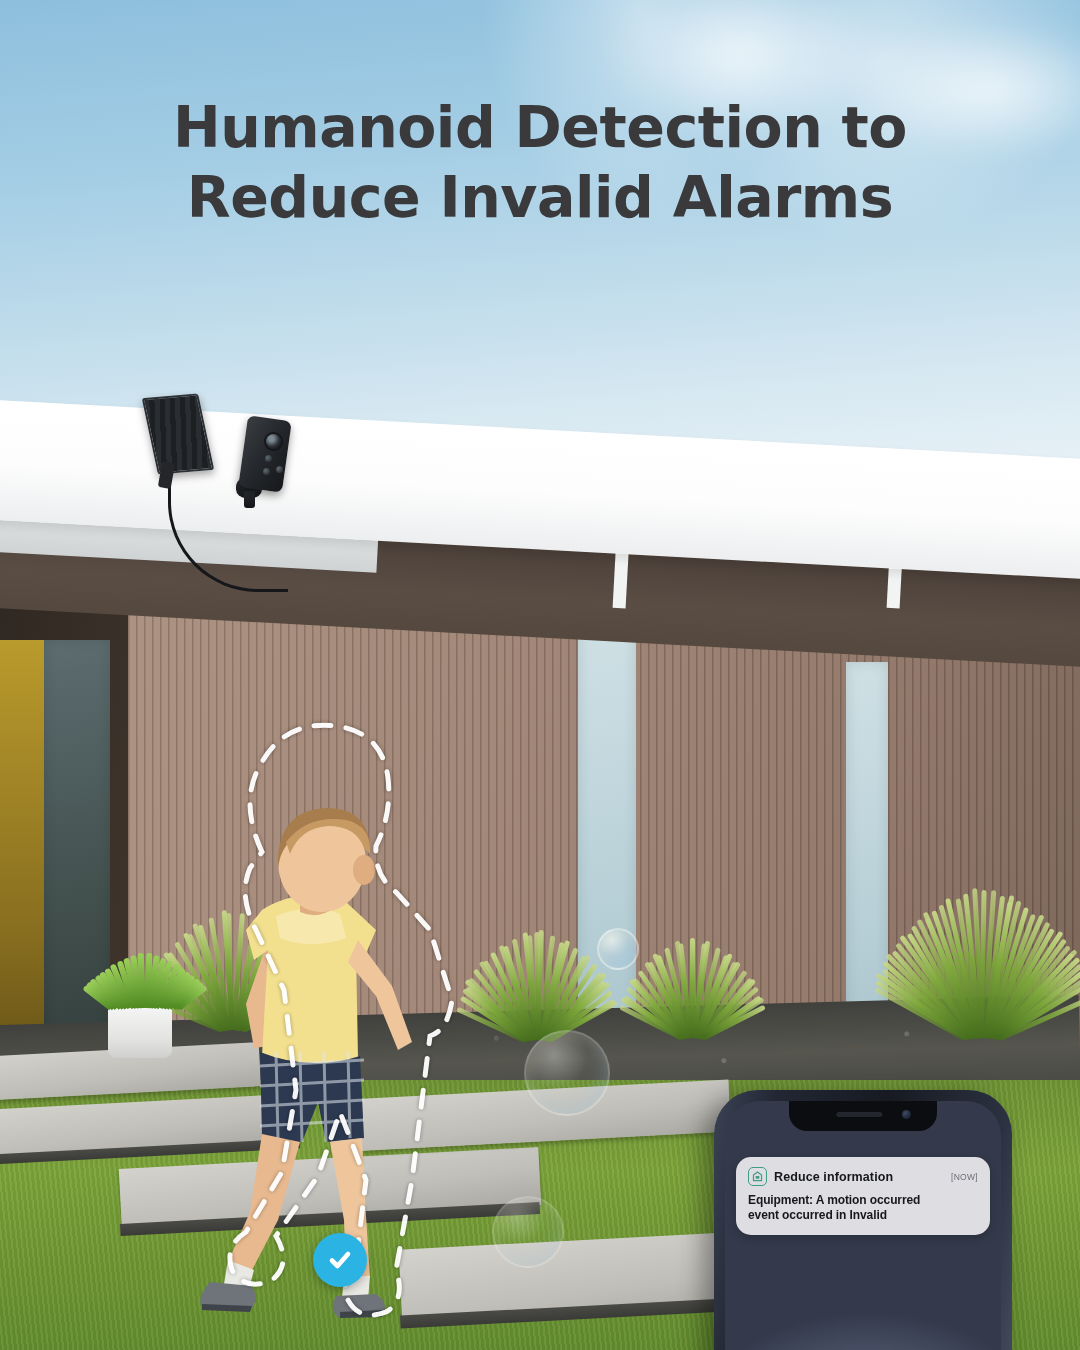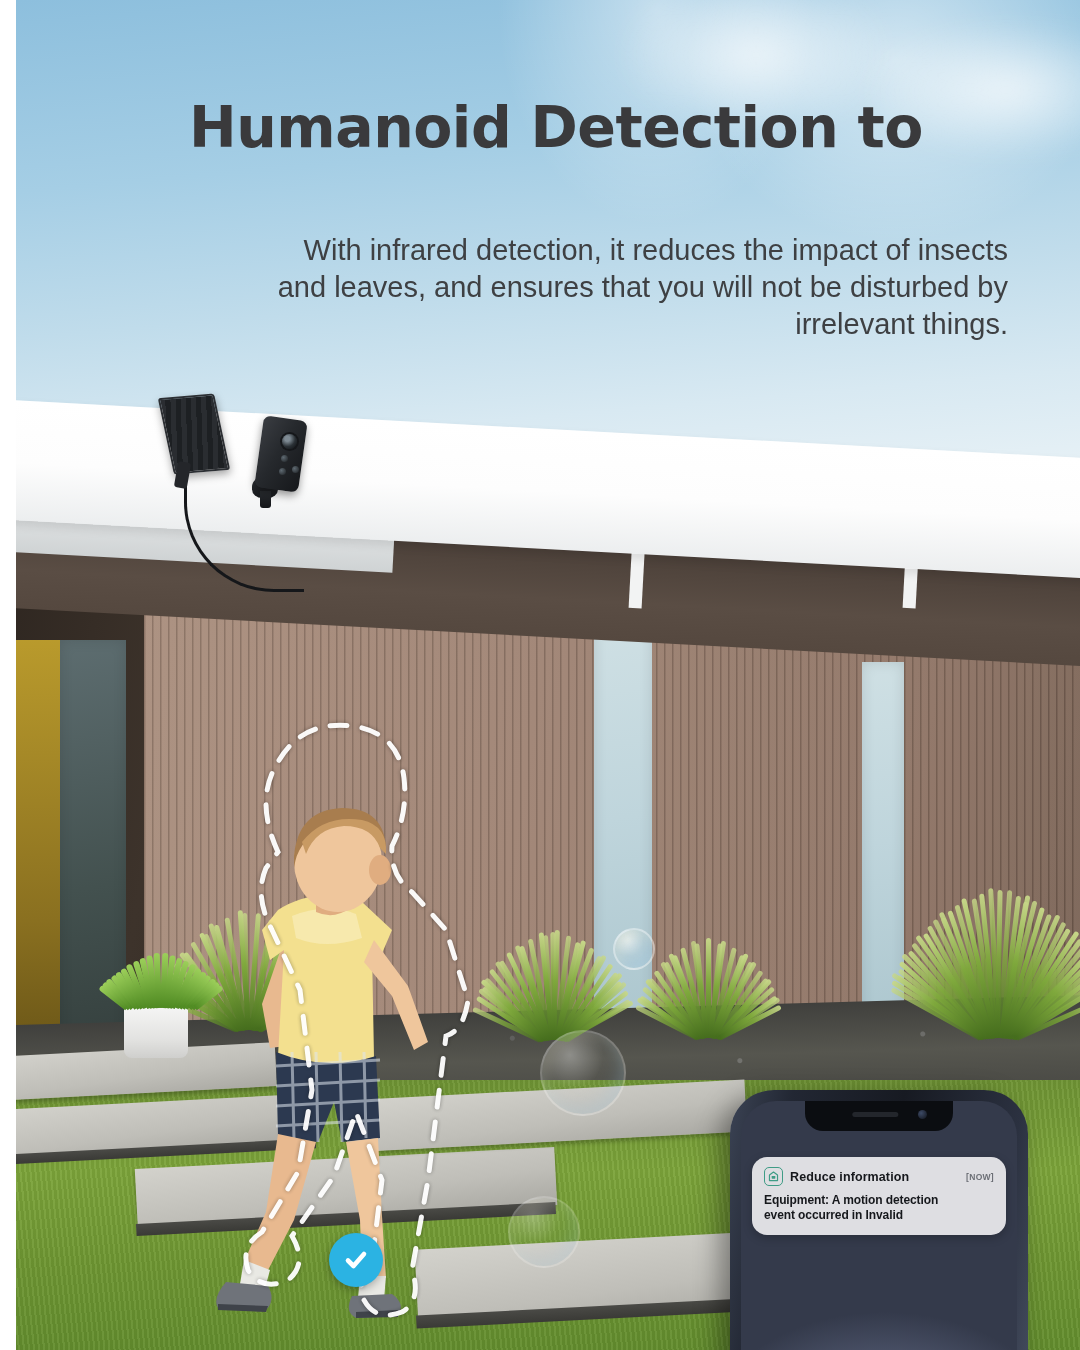--- a/index.html
+++ b/index.html
@@ -4,21 +4,21 @@
 <title>Humanoid Detection</title>
 <style>
   * { box-sizing: border-box; margin: 0; padding: 0; }
   html, body { background: #ffffff; }
   body {
     width: 1080px; height: 1350px;
     font-family: "Liberation Sans", "DejaVu Sans", sans-serif;
     overflow: hidden; position: relative;
   }
 
-  #stage { position: absolute; inset: 0; overflow: hidden; margin-left: 16px; }
+  #stage { position: absolute; inset: 0; overflow: hidden; }
 
   
   .sky {
     position: absolute; left: 0; top: 0; width: 1080px; height: 470px;
     background:
       radial-gradient(ellipse 300px 260px at 880px 60px, rgba(255,255,255,.55), rgba(255,255,255,0) 70%),
       radial-gradient(ellipse 220px 300px at 640px 10px, rgba(255,255,255,.45), rgba(255,255,255,0) 72%),
       linear-gradient(175deg, #8dbfdd 0%, #a5cee5 34%, #c0dceb 60%, #d8e9f2 82%, #e7f1f6 100%);
   }
   .cloudwisp {
@@ -271,41 +271,41 @@
   .notif-head { display: flex; align-items: center; gap: 7px; }
   .notif-appicon {
     width: 19px; height: 19px; flex: 0 0 19px;
     border: 1.8px solid #3f9c86; border-radius: 5px;
     display: flex; align-items: center; justify-content: center;
   }
   .notif-title {
     font-size: 12.5px; font-weight: 700; color: #16181c; letter-spacing: .1px;
   }
   .notif-now {
-    margin-left: auto; font-size: 8.5px; font-weight: 700; color: #6c6f76;
+    margin-left: auto; font-size: 8.5px; font-weight: 400; color: #6c6f76;
     letter-spacing: .3px;
   }
   .notif-body {
     margin-top: 7px; font-size: 12px; font-weight: 700; line-height: 15px;
     color: #16181c; letter-spacing: -.1px;
   }
 </style>
 </head>
 <body>
 
 <div id="stage">
 
   <div class="sky"></div>
   <div class="cloudwisp" style="left:600px;top:-30px;width:280px;height:170px;"></div>
   <div class="cloudwisp" style="left:840px;top:20px;width:300px;height:140px;"></div>
 
   <div class="headline">
     <div>Humanoid Detection to</div>
+    <div>Reduce Invalid Alarms</div>
   </div>
-  <div class="subline">With infrared detection, it reduces the impact of insects and leaves, and ensures that you will not be disturbed by irrelevant things.</div>
 
   <div class="scene">
 
     <div class="wall-dark"></div>
     <div class="door-olive"></div>
     <div class="glass dark" style="left:44px;top:250px;width:66px;height:410px;"></div>
 
     <div class="wall-shade"></div>
     <div class="wall"></div>
 
@@ -624,20 +624,20 @@
           <span class="notif-appicon">
             <svg width="11" height="11" viewBox="0 0 12 12">
               <path d="M1.6 4.4 L6 1.2 L10.4 4.4 L10.4 10.4 L1.6 10.4 Z" fill="none" stroke="#3f9c86" stroke-width="1.3" stroke-linejoin="round"></path>
               <rect x="4" y="5.4" width="4" height="3" rx=".7" fill="#3f9c86"></rect>
             </svg>
           </span>
           <span class="notif-title">Reduce information</span>
           <span class="notif-now">[NOW]</span>
         </div>
         <div class="notif-body">
-          <div>Equipment: A motion detection</div>
+          <div>Equipment: A motion occurred</div>
           <div>event occurred in Invalid</div>
         </div>
       </div>
     </div>
   </div>
 
 </div>
 
 </body></html>

